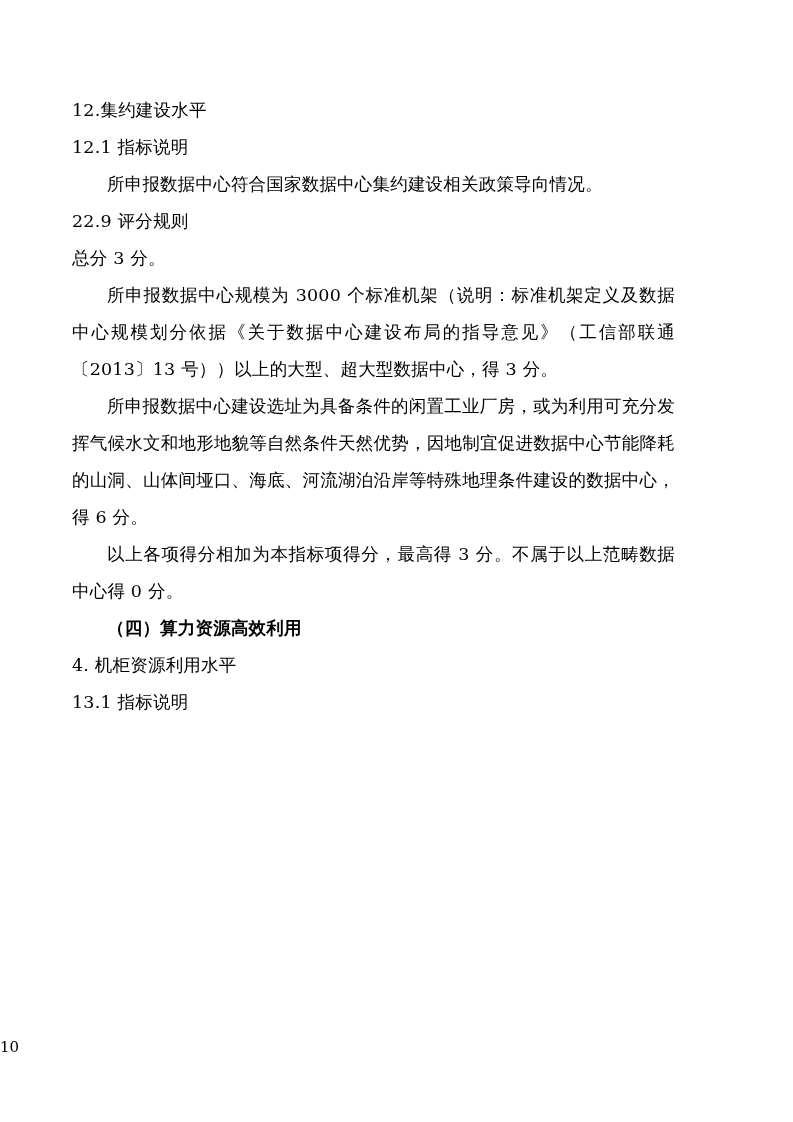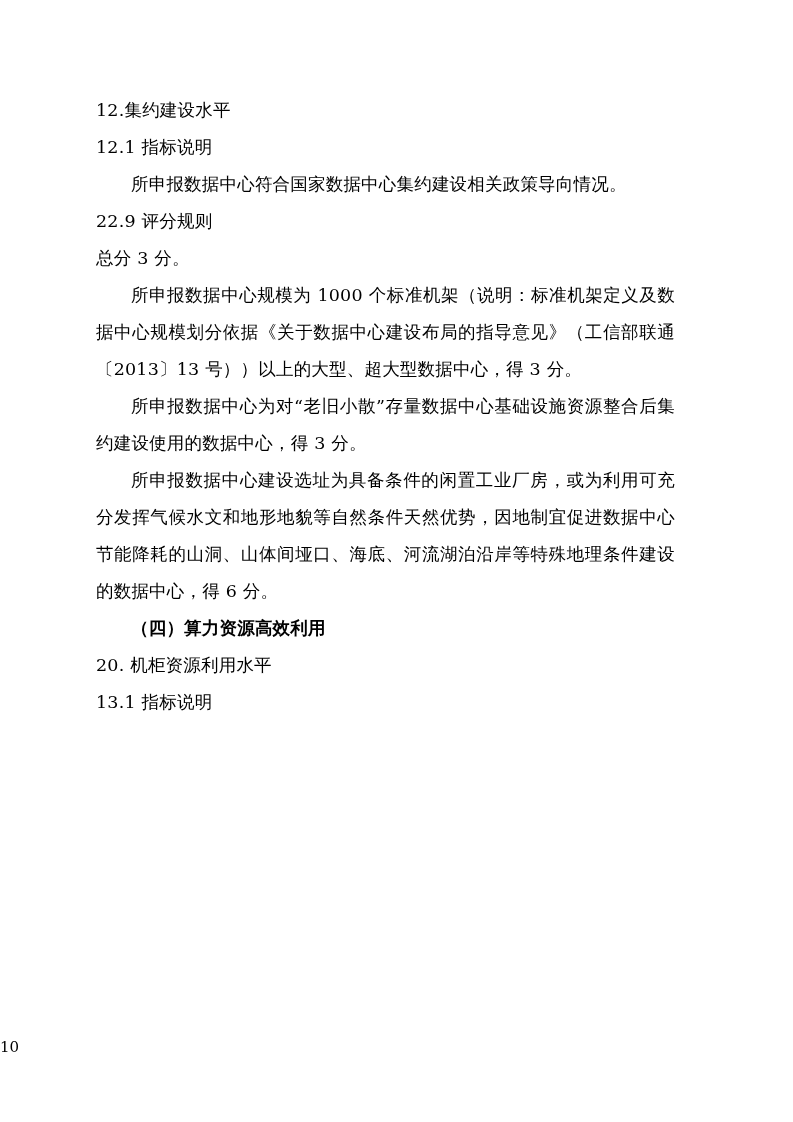--- a/index.html
+++ b/index.html
@@ -13,21 +13,21 @@
     position: relative;
     font-family: "DejaVu Serif", "Liberation Serif", serif;
     color: #000000;
   }
   .page {
     position: absolute;
     left: 0; top: 0;
     width: 793px;
     height: 1122px;
     box-sizing: border-box;
-    padding: 92px 118px 0 96px;
+    padding: 92px 118px 0 72px;
   }
   .doc-body {
     font-size: 17.5px;
     line-height: 37px;
   }
   p {
     margin: 0;
     text-align: justify;
     text-justify: inter-ideograph;
     letter-spacing: 0.2px;
@@ -56,23 +56,23 @@
 <body>
 
 <div class="page">
   <div class="doc-body">
 
     <p class="noindent">12.集约建设水平</p>
     <p class="noindent">12.1 指标说明</p>
     <p class="indent">所申报数据中心符合国家数据中心集约建设相关政策导向情况。</p>
     <p class="noindent">22.9 评分规则</p>
     <p class="noindent">总分 3 分。</p>
-    <p class="indent">所申报数据中心规模为 1000 个标准机架（说明：标准机架定义及数据中心规模划分依据《关于数据中心建设布局的指导意见》（工信部联通〔2013〕13 号））以上的大型、超大型数据中心，得 3 分。</p>
-    <p class="indent">所申报数据中心为对“老旧小散”存量数据中心基础设施资源整合后集约建设使用的数据中心，得 3 分。</p>
+    <p class="indent">所申报数据中心规模为 3000 个标准机架（说明：标准机架定义及数据中心规模划分依据《关于数据中心建设布局的指导意见》（工信部联通〔2013〕13 号））以上的大型、超大型数据中心，得 3 分。</p>
     <p class="indent">所申报数据中心建设选址为具备条件的闲置工业厂房，或为利用可充分发挥气候水文和地形地貌等自然条件天然优势，因地制宜促进数据中心节能降耗的山洞、山体间垭口、海底、河流湖泊沿岸等特殊地理条件建设的数据中心，得 6 分。</p>
+    <p class="indent">以上各项得分相加为本指标项得分，最高得 3 分。不属于以上范畴数据中心得 0 分。</p>
     <p class="heading-bold">（四）算力资源高效利用</p>
-    <p class="noindent">20. 机柜资源利用水平</p>
+    <p class="noindent">4. 机柜资源利用水平</p>
     <p class="noindent">13.1 指标说明</p>
 
   </div>
 </div>
 
 <div class="page-number">10</div>
 
 </body></html>

